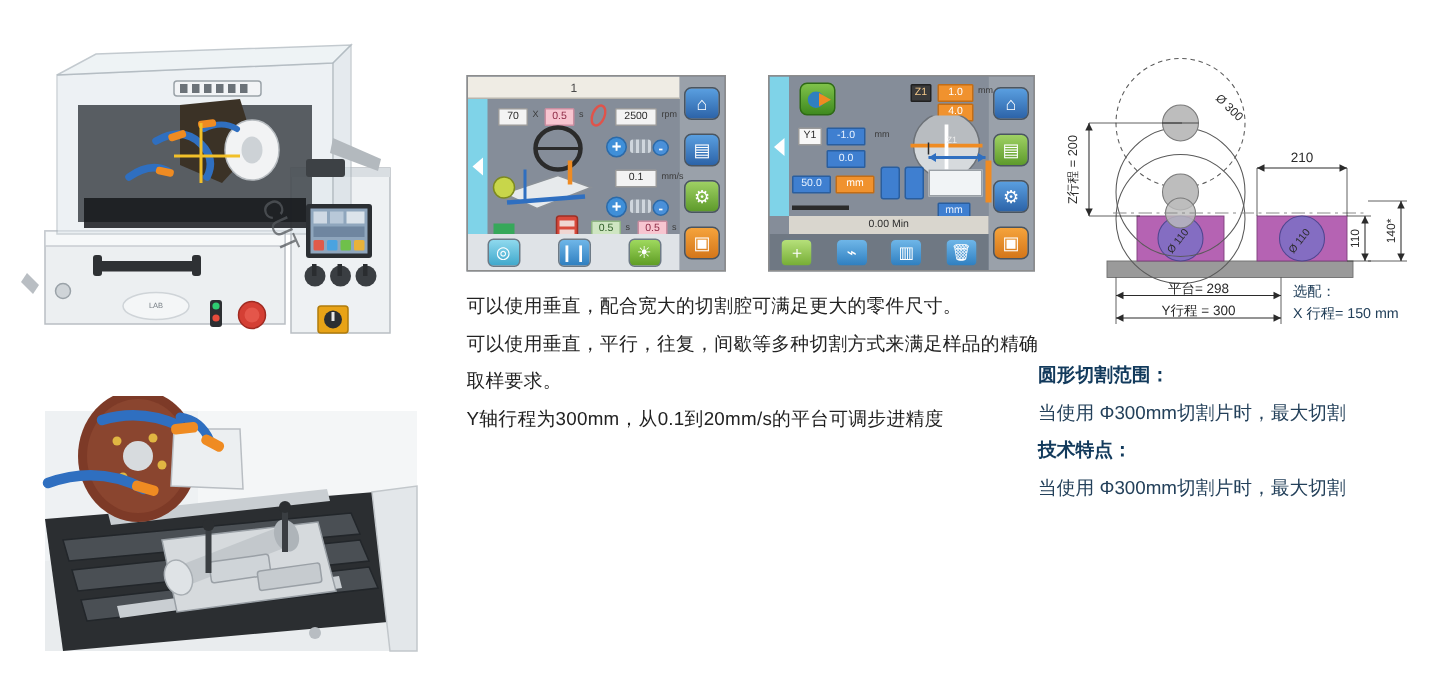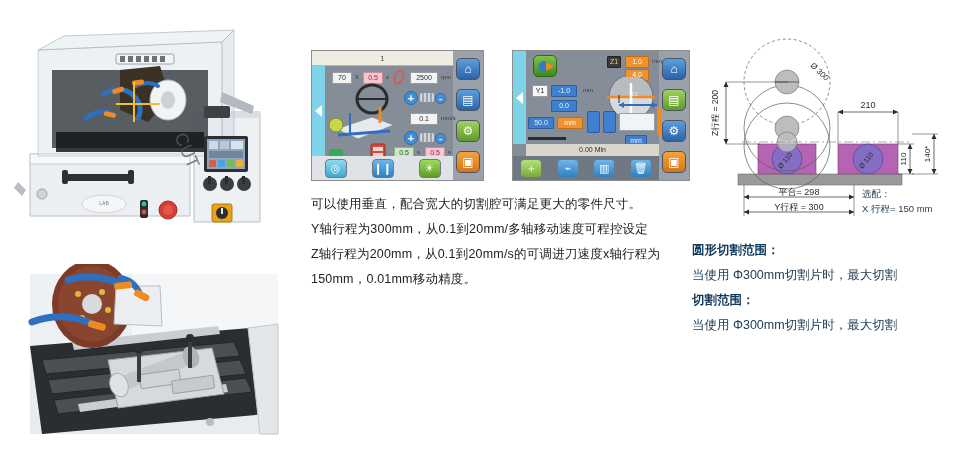--- a/index.html
+++ b/index.html
@@ -392,22 +392,22 @@
         <div class="ricon blue">⌂</div>
         <div class="ricon green">▤</div>
         <div class="ricon blue">⚙</div>
         <div class="ricon or">▣</div>
       </div>
     </div>
   </div>
 
   <div id="body-text">
     <p>可以使用垂直，配合宽大的切割腔可满足更大的零件尺寸。</p>
-    <p>Y轴行程为300mm，从0.1到20mm/多轴移动速度可程控设定</p>
-    <p>Z轴行程为200mm，从0.1到20mm/s的可调进刀速度x轴行程为150mm，0.01mm移动精度。</p>
+    <p>可以使用垂直，平行，往复，间歇等多种切割方式来满足样品的精确取样要求。</p>
+    <p>Y轴行程为300mm，从0.1到20mm/s的平台可调步进精度</p>
   </div>
 
   <div id="diagram">
     <svg width="252" height="200" viewBox="0 0 252 200" xmlns="http://www.w3.org/2000/svg" font-family="Liberation Sans, sans-serif">
 
       <rect x="36" y="140" width="164" height="11" fill="#9a9a9a" stroke="#6f6f6f" stroke-width="0.6"></rect>
 
       <rect x="56" y="110" width="58" height="30" fill="#b563b3" stroke="#7d3f7b" stroke-width="0.6"></rect>
 
       <rect x="136" y="110" width="60" height="30" fill="#b563b3" stroke="#7d3f7b" stroke-width="0.6"></rect>
@@ -470,17 +470,17 @@
       <text x="97" y="176" font-size="9" fill="#2b2b2b" text-anchor="middle">Y行程 = 300</text>
 
       <text x="160" y="163" font-size="9.5" fill="#23405a">选配：</text>
       <text x="160" y="178" font-size="9.5" fill="#23405a">X 行程= 150 mm</text>
     </svg>
   </div>
 
   <div id="right-text">
     <p class="hd">圆形切割范围：</p>
     <p>当使用 Φ300mm切割片时，最大切割</p>
-    <p class="hd">切割范围：</p>
+    <p class="hd">技术特点：</p>
     <p>当使用 Φ300mm切割片时，最大切割</p>
   </div>
 
 </div>
 
 </body></html>

